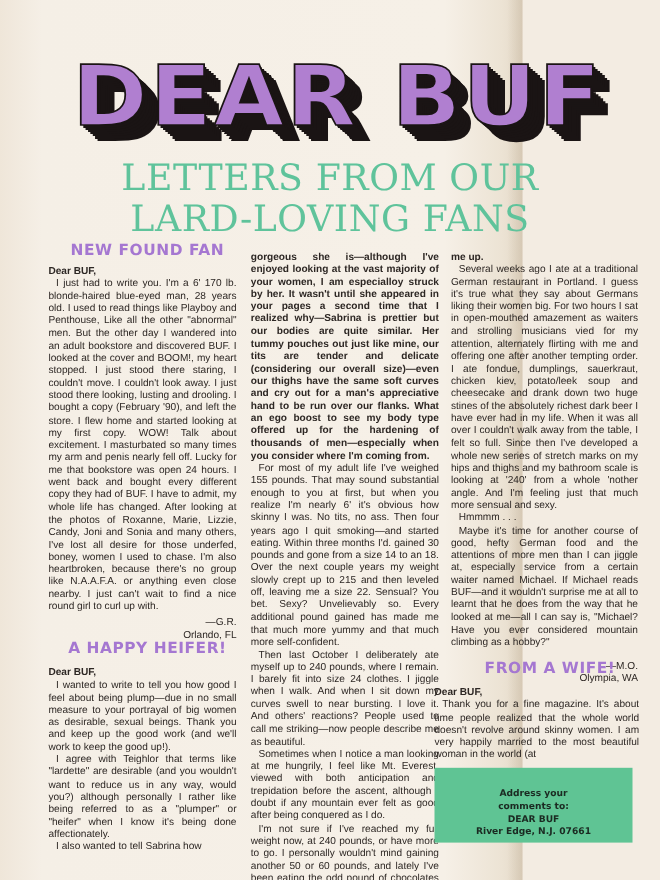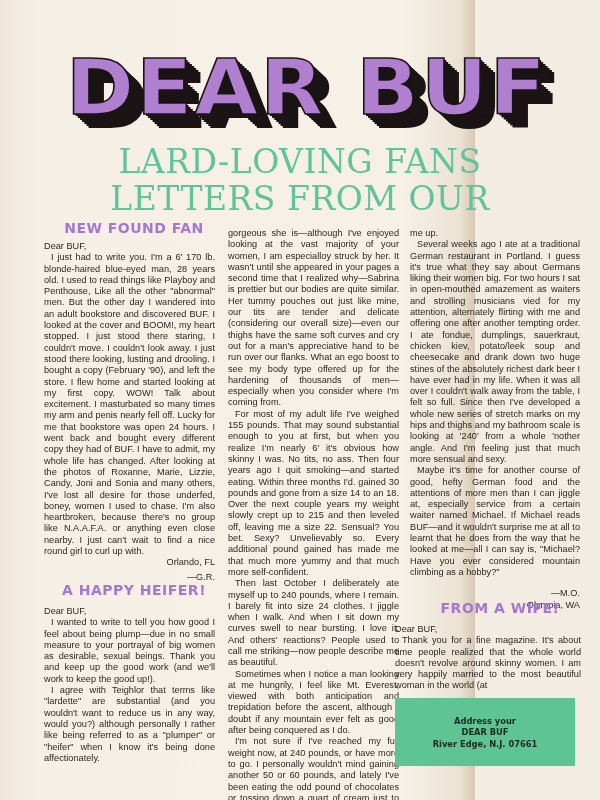--- a/index.html
+++ b/index.html
@@ -54,21 +54,21 @@
   }
   .col {
     position: absolute;
     font-family: "Liberation Sans", sans-serif;
     font-size: 9.2px;
     line-height: 11.3px;
     color: #2d2724;
     text-align: justify;
   }
   .col p { text-indent: 7px; }
-  .col p.noindent { text-indent: 0; }
+  .col p.noindent { text-indent: 0; font-weight: bold; }
   .sig { text-align: right; }
   .col1 { left: 44px; top: 241px; width: 171px; }
   .col2 { left: 228px; top: 228px; width: 171px; }
   .col3 { left: 410px; top: 228px; width: 170px; }
   .head-newfound { position: absolute; left: 44px; top: 220px; width: 180px; }
   .head-heifer { position: absolute; left: 44px; top: 582px; width: 180px; }
   .head-wife { position: absolute; left: 415px; top: 600px; width: 170px; }
   .col1b { left: 44px; top: 606px; width: 171px; }
   .col3b { left: 395px; top: 624px; width: 186px; }
   .address-box {
@@ -90,61 +90,64 @@
 </style>
 </head>
 <body>
 
 <div class="page">
   <div class="right-edge"></div>
 
   <div class="title-main">DEAR BUF</div>
 
   <div class="subtitle">
+    <div>LETTERS FROM OUR</div>
     <div>LARD-LOVING FANS</div>
-    <div>LETTERS FROM OUR</div>
   </div>
 
   <div class="section-head head-newfound">NEW FOUND FAN</div>
   <div class="col col1">
     <p class="noindent">Dear BUF,</p>
     <p>I just had to write you. I'm a 6' 170 lb. blonde-haired blue-eyed man, 28 years old. I used to read things like Playboy and Penthouse, Like all the other "abnormal" men. But the other day I wandered into an adult bookstore and discovered BUF. I looked at the cover and BOOM!, my heart stopped. I just stood there staring, I couldn't move. I couldn't look away. I just stood there looking, lusting and drooling. I bought a copy (February '90), and left the store. I flew home and started looking at my first copy. WOW! Talk about excitement. I masturbated so many times my arm and penis nearly fell off. Lucky for me that bookstore was open 24 hours. I went back and bought every different copy they had of BUF. I have to admit, my whole life has changed. After looking at the photos of Roxanne, Marie, Lizzie, Candy, Joni and Sonia and many others, I've lost all desire for those underfed, boney, women I used to chase. I'm also heartbroken, because there's no group like N.A.A.F.A. or anything even close nearby. I just can't wait to find a nice round girl to curl up with.</p>
+    <p class="sig" style="margin-top:3px;">—G.R.</p>
     <p class="sig">Orlando, FL</p>
-    <p class="sig" style="margin-top:3px;">—G.R.</p>
   </div>
 
   <div class="section-head head-heifer">A HAPPY HEIFER!</div>
   <div class="col col1b">
     <p class="noindent">Dear BUF,</p>
     <p>I wanted to write to tell you how good I feel about being plump—due in no small measure to your portrayal of big women as desirable, sexual beings. Thank you and keep up the good work (and we'll work to keep the good up!).</p>
-    <p>I agree with Teighlor that terms like "lardette" are substantial (and you wouldn't want to reduce us in any way, would you?) although personally I rather like being referred to as a "plumper" or "heifer" when I know it's being done affectionately.</p>
+    <p>I agree with Teighlor that terms like "lardette" are desirable (and you wouldn't want to reduce us in any way, would you?) although personally I rather like being referred to as a "plumper" or "heifer" when I know it's being done affectionately.</p>
+    <p>I also wanted to tell Sabrina how</p>
   </div>
 
   <div class="col col2">
     <p class="noindent">gorgeous she is—although I've enjoyed looking at the vast majority of your women, I am especialloy struck by her. It wasn't until she appeared in your pages a second time that I realized why—Sabrina is prettier but our bodies are quite similar. Her tummy pouches out just like mine, our tits are tender and delicate (considering our overall size)—even our thighs have the same soft curves and cry out for a man's appreciative hand to be run over our flanks. What an ego boost to see my body type offered up for the hardening of thousands of men—especially when you consider where I'm coming from.</p>
     <p>For most of my adult life I've weighed 155 pounds. That may sound substantial enough to you at first, but when you realize I'm nearly 6' it's obvious how skinny I was. No tits, no ass. Then four years ago I quit smoking—and started eating. Within three months I'd. gained 30 pounds and gone from a size 14 to an 18. Over the next couple years my weight slowly crept up to 215 and then leveled off, leaving me a size 22. Sensual? You bet. Sexy? Unvelievably so. Every additional pound gained has made me that much more yummy and that much more self-confident.</p>
     <p>Then last October I deliberately ate myself up to 240 pounds, where I remain. I barely fit into size 24 clothes. I jiggle when I walk. And when I sit down my curves swell to near bursting. I love it. And others' reactions? People used to call me striking—now people describe me as beautiful.</p>
     <p>Sometimes when I notice a man looking at me hungrily, I feel like Mt. Everest, viewed with both anticipation and trepidation before the ascent, although I doubt if any mountain ever felt as good after being conquered as I do.</p>
     <p>I'm not sure if I've reached my full weight now, at 240 pounds, or have more to go. I personally wouldn't mind gaining another 50 or 60 pounds, and lately I've been eating the odd pound of chocolates or tossing down a quart of cream just to see the scale quiver. What's more, I've found willing and able allies in plumping</p>
   </div>
 
   <div class="col col3">
     <p class="noindent">me up.</p>
     <p>Several weeks ago I ate at a traditional German restaurant in Portland. I guess it's true what they say about Germans liking their women big. For two hours I sat in open-mouthed amazement as waiters and strolling musicians vied for my attention, alternately flirting with me and offering one after another tempting order. I ate fondue, dumplings, sauerkraut, chicken kiev, potato/leek soup and cheesecake and drank down two huge stines of the absolutely richest dark beer I have ever had in my life. When it was all over I couldn't walk away from the table, I felt so full. Since then I've developed a whole new series of stretch marks on my hips and thighs and my bathroom scale is looking at '240' from a whole 'nother angle. And I'm feeling just that much more sensual and sexy.</p>
+    <p>Hmmmm . . .</p>
     <p>Maybe it's time for another course of good, hefty German food and the attentions of more men than I can jiggle at, especially service from a certain waiter named Michael. If Michael reads BUF—and it wouldn't surprise me at all to learnt that he does from the way that he looked at me—all I can say is, "Michael? Have you ever considered mountain climbing as a hobby?"</p>
     <p class="sig" style="margin-top:10px;">—M.O.</p>
     <p class="sig">Olympia, WA</p>
   </div>
 
   <div class="section-head head-wife">FROM A WIFE!</div>
   <div class="col col3b">
     <p class="noindent">Dear BUF,</p>
     <p>Thank you for a fine magazine. It's about time people realized that the whole world doesn't revolve around skinny women. I am very happily married to the most beautiful woman in the world (at</p>
   </div>
 
   <div class="address-box">
     <div>Address your</div>
+    <div>comments to:</div>
     <div>DEAR BUF</div>
     <div>River Edge, N.J. 07661</div>
   </div>
 
   <div class="folio">4 BUF</div>
 </div>
 
 </body></html>

